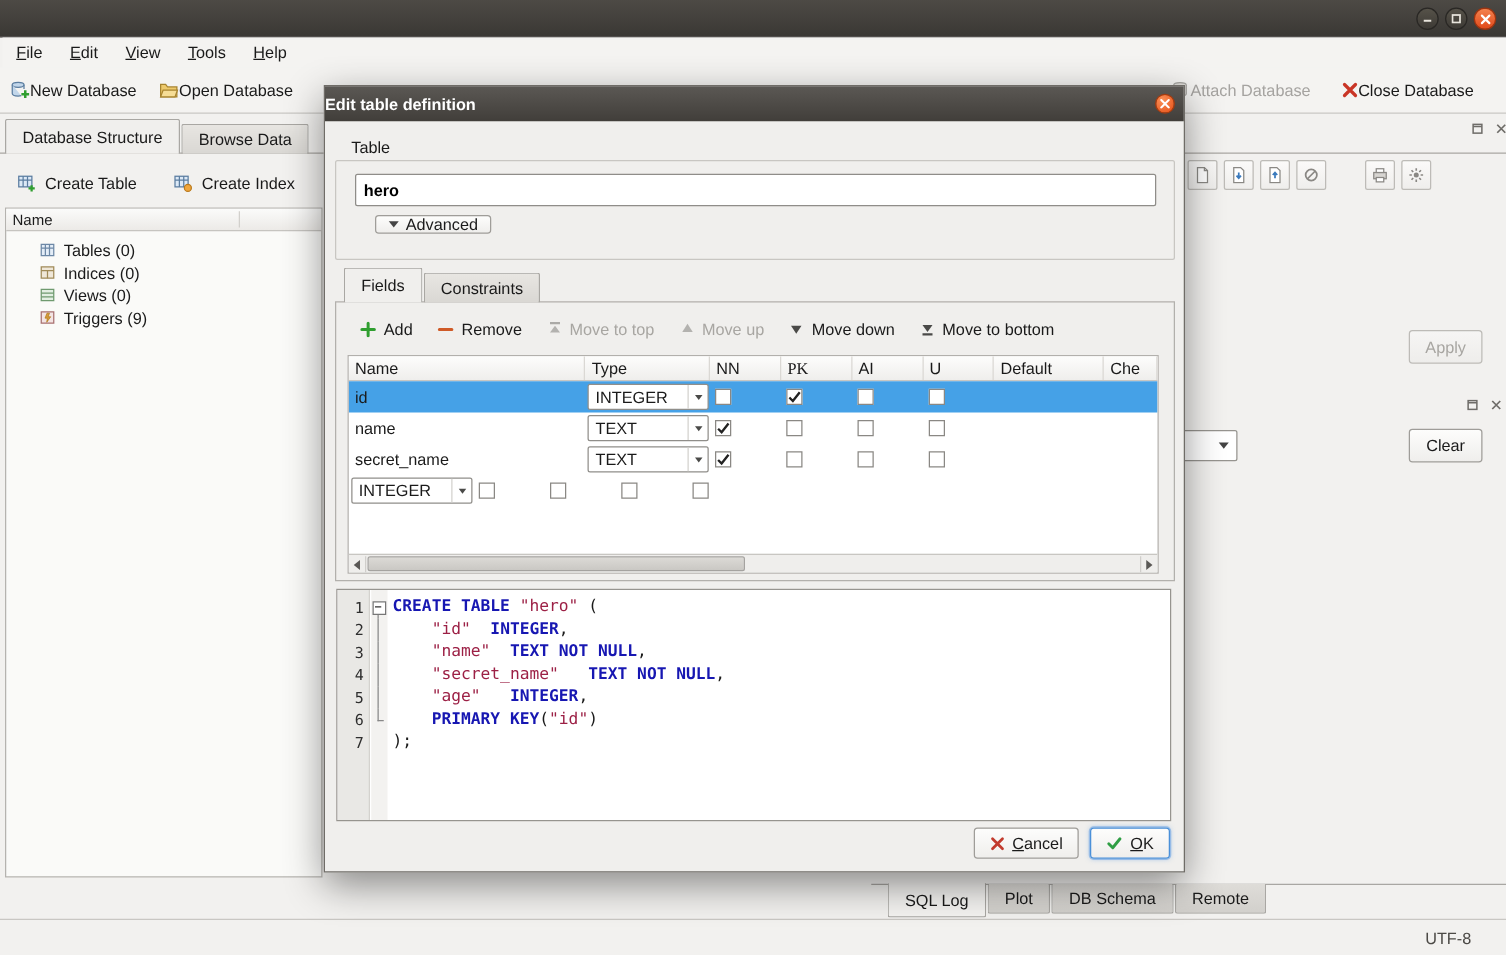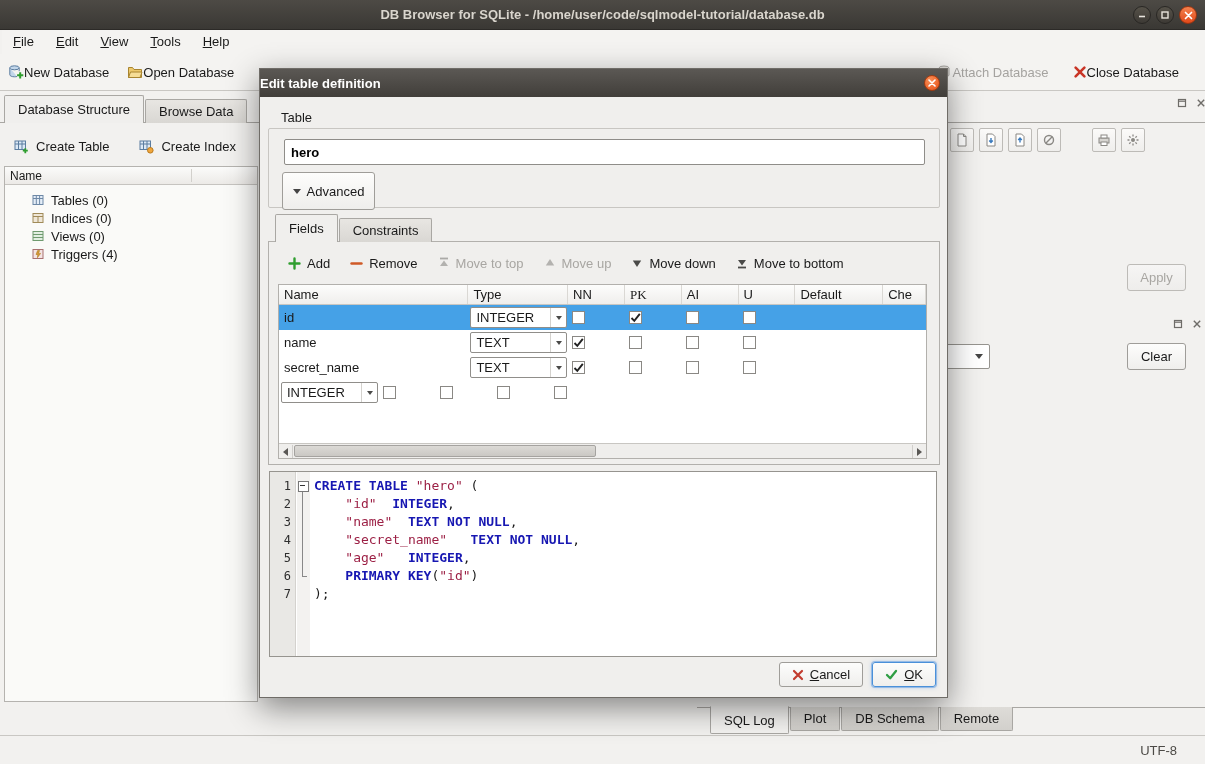--- a/index.html
+++ b/index.html
@@ -66,21 +66,21 @@
   .enc{position:absolute;right:28px;top:7px;color:#4c4a46}
 
   
   .dialog{position:absolute;left:259px;top:68px;width:689px;height:630px;background:#f0efed;border:1px solid #6f6c67;box-shadow:0 10px 30px rgba(0,0,0,.45);z-index:10}
   .dlg-title{height:28px;background:linear-gradient(#5b5854,#413e3a);display:flex;align-items:center;justify-content:flex-start;position:relative}
   .dlg-title .t{color:#fff;font-weight:bold}
   .dlg-close{position:absolute;right:7px;top:6px;width:16px;height:16px;border-radius:50%;background:radial-gradient(circle at 35% 30%,#fa9058,#e54e15);border:1px solid #a33b10;display:flex;align-items:center;justify-content:center}
   .tbl-label{position:absolute;left:21px;top:41px}
   .top-frame{position:absolute;left:8px;top:59px;width:672px;height:80px;border:1px solid #c8c6c2;border-radius:2px}
   .tbl-input{position:absolute;left:24px;top:70px;width:641px;height:26px;border:1px solid #8f8d89;border-radius:2px;background:#fff;font-family:"Liberation Sans",sans-serif;font-size:13px;font-weight:bold;padding:0 6px;outline:none}
-  .advanced-btn{position:absolute;left:22px;top:103px;width:93px;height:38px}
+  .advanced-btn{position:absolute;left:40px;top:103px;width:93px;height:15px}
   .dlg-pane{position:absolute;left:8px;top:172px;width:672px;height:224px;border:1px solid #b2b0ac;background:#f0efed}
   .dlg-tabs{position:absolute;left:15px;top:146px;display:flex;height:27px;align-items:flex-end}
   .fields-toolbar{position:absolute;left:28px;top:181px;height:26px;display:flex;gap:20px;align-items:center}
   .ft-btn{display:flex;gap:6px;align-items:center}
   .ft-btn.disabled{color:#a8a6a2}
 
   .grid{position:absolute;left:18px;top:215px;width:649px;height:175px;border:1px solid #b2b0ac;background:#fff;overflow:hidden}
   .grid-header{display:flex;height:20px;background:linear-gradient(#fdfdfc,#efeeec);border-bottom:1px solid #c8c6c2}
   .gh-cell{display:flex;align-items:center;padding-left:5px;border-right:1px solid #dad8d4;height:19px}
   .grid-row{display:flex;height:25px}
@@ -121,21 +121,20 @@
 
   .dlg-buttons{position:absolute;top:593px;right:11px;display:flex;gap:9px}
   .dlg-btn{height:25px;padding:0 12px}
   .dlg-btn.default{border-color:#4a90d9;box-shadow:0 0 0 1px rgba(82,148,226,.45),0 0 4px rgba(82,148,226,.5)}
 </style>
 </head>
 <body>
 
 <div>
   <div class="titlebar">
-    <span class="win-title">DB Browser for SQLite - /home/user/code/sqlmodel-tutorial/database.db</span>
     <div class="win-controls">
       <span class="wc">
           <svg width="8" height="8" viewBox="0 0 8 8">
             <path d="M1 5.5h6" stroke="#e8e4dc" stroke-width="1.6"></path>
           </svg>
         </span>
       <span class="wc">
           <svg width="8" height="8" viewBox="0 0 8 8">
             <rect x="1" y="1" width="6" height="6" fill="none" stroke="#e8e4dc" stroke-width="1.4"></rect>
           </svg>
@@ -260,21 +259,21 @@
           </span>
           <span>Views (0)</span>
         </div>
         <div class="tree-row">
           <span class="icn">
             <svg width="12" height="12" viewBox="0 0 12 12">
               <rect x="1" y="1.5" width="10" height="9" fill="#f3e4e4" stroke="#a87070"></rect>
               <path d="M5.6 2.5L4 6.5h1.8L5.4 9.8 8.6 5.4H6.6l1-2.9z" fill="#d49a3a" stroke="#a8700a" stroke-width=".5"></path>
             </svg>
           </span>
-          <span>Triggers (4)</span>
+          <span>Triggers (9)</span>
         </div>
       </div>
   </div>
 
   <div class="cell-toolbar">
       <div class="ctb">
         <span class="icn">
           <svg width="14" height="14" viewBox="0 0 14 14">
             <path d="M3 1h5.5L11 3.5V13H3z" fill="#fff" stroke="#8a8884"></path>
             <path d="M8.5 1v2.5H11" fill="none" stroke="#8a8884"></path>

